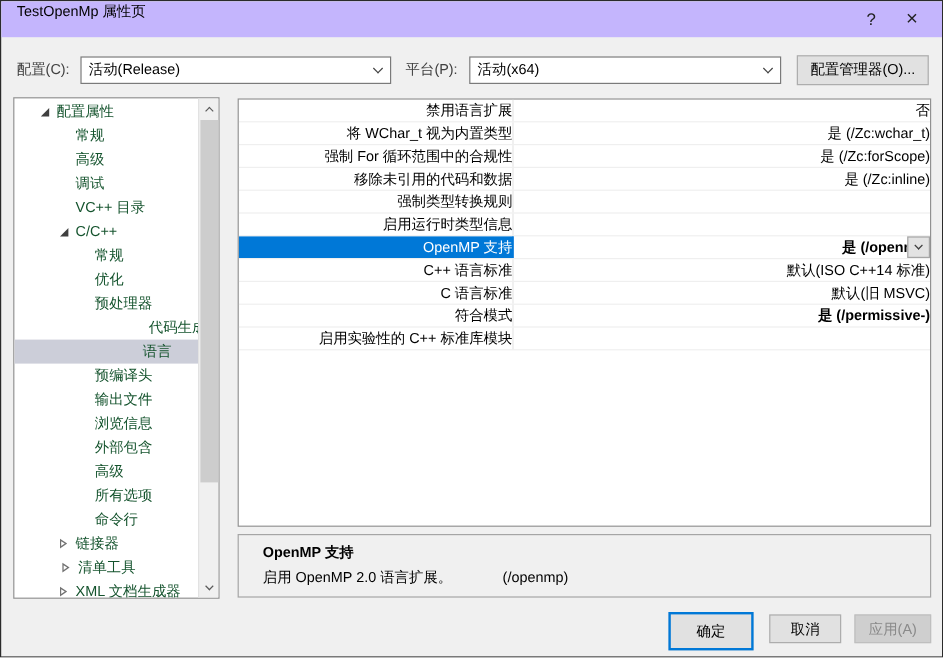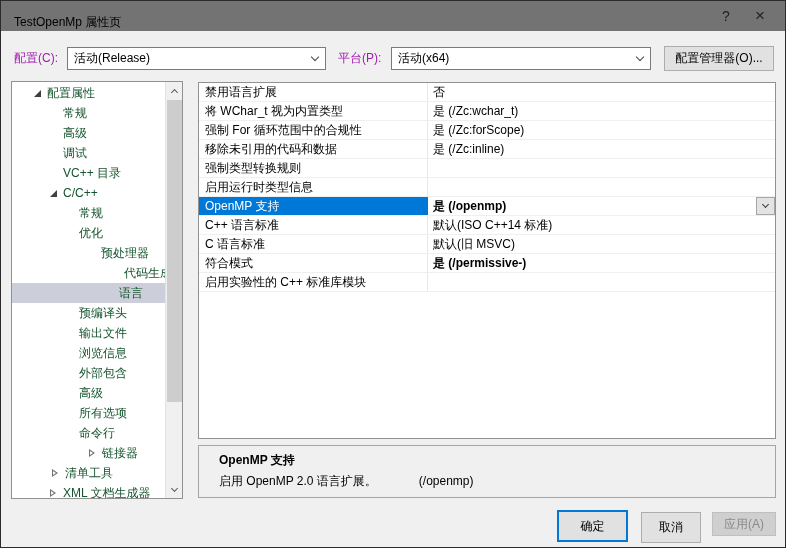--- a/index.html
+++ b/index.html
@@ -3,29 +3,29 @@
 <meta charset="utf-8">
 <style>
   * { margin:0; padding:0; box-sizing:border-box; cursor:default; }
   html,body { width:786px; height:548px; background:#ffffff; }
   body { font-family:"Liberation Sans","DejaVu Sans",sans-serif; font-size:12px; color:#1a1a1a; }
 
   .dialog { position:relative; width:786px; height:548px; background:#f0f0f0;
             border:1px solid #2b2b2b; overflow:hidden; }
 
   
-  .titlebar { position:absolute; left:0; top:0; right:0; height:30px; background:#737373;
-              display:flex; align-items:flex-end; }
+  .titlebar { position:absolute; left:0; top:0; right:0; height:30px; background:#c4b5fd;
+              display:flex; align-items:flex-start; }
   .title-text { margin-left:13px; font-size:12px; color:#000; flex:1; }
   .tb-btn { width:34px; height:30px; display:flex; align-items:center; justify-content:center;
             font-size:14px; color:#222; }
   .tb-btn.close { margin-right:8px; font-size:17px; }
 
   
-  .cfg-label { position:absolute; height:23px; line-height:23px; color:#a21caf; }
+  .cfg-label { position:absolute; height:23px; line-height:23px; color:#404040; }
   .combo { position:absolute; height:23px; background:#fff; border:1px solid #7a7a7a;
            display:flex; align-items:center; }
   .combo .txt { padding-left:6px; flex:1; color:#000; }
   .combo .chev-box { width:20px; display:flex; align-items:center; justify-content:center; }
   .chev { display:inline-block; width:6px; height:6px; border-right:1px solid #444;
           border-bottom:1px solid #444; transform:rotate(45deg); margin-top:-3px; }
   .chev.up { transform:rotate(225deg); margin-top:3px; }
   .btn { background:#e1e1e1; border:1px solid #adadad; text-align:center; color:#000;
          display:flex; align-items:center; justify-content:center; }
   .cfgmgr { position:absolute; left:663px; top:45px; width:110px; height:25px; }
@@ -50,21 +50,21 @@
   .scrollbar { position:absolute; top:0; right:0; bottom:0; width:17px; background:#f0f0f0;
                border-left:1px solid #e2e2e2; }
   .sb-btn { position:absolute; left:0; width:17px; height:17px; display:flex;
             align-items:center; justify-content:center; }
   .sb-btn .chev { width:5px; height:5px; border-color:#5a5a5a; }
   .sb-up { top:0; } .sb-down { bottom:0; }
   .sb-thumb { position:absolute; left:1px; width:15px; top:18px; height:302px; background:#cdcdcd; }
 
   
   .grid { position:absolute; left:197px; top:81px; width:578px; height:357px;
-          background:#fff; border:1px solid #919191; overflow:hidden; }
+          background:#fff; border:1px solid #919191; overflow:hidden;text-align:right; }
   .g-row { height:19px; display:flex; border-bottom:1px solid #efefef; }
   .g-name { width:229px; flex:none; line-height:18px; padding-left:6px; color:#000;
             border-right:1px solid #e7e7e7; white-space:nowrap; overflow:hidden; }
   .g-val { flex:1; line-height:18px; padding-left:5px; color:#000; position:relative;
            white-space:nowrap; }
   .g-row.selected .g-name { background:#0078d7; color:#fff; border-right-color:#0078d7; }
   .g-row.bold .g-val { font-weight:bold; }
   .val-drop { position:absolute; right:0; top:0; width:19px; height:18px; background:#e3e3e3;
               border:1px solid #a6a6a6; display:flex; align-items:center; justify-content:center; }
   .val-drop .chev { width:5px; height:5px; border-color:#3d3d3d; }
@@ -73,21 +73,21 @@
   .desc { position:absolute; left:197px; top:444px; width:578px; height:53px;
           background:#f0f0f0; border:1px solid #a5a5a5; padding:6px 10px 0 20px; }
   .desc-title { font-weight:bold; color:#000; margin-bottom:4px; }
   .desc-line { color:#000; }
   .desc-switch { margin-left:42px; }
 
   
   .ok-btn { position:absolute; left:556px; top:509px; width:71px; height:32px;
             border:2px solid #0078d7; background:#e1e1e1; display:flex; align-items:center;
             justify-content:center; color:#000; }
-  .cancel-btn { position:absolute; left:640px; top:511px; width:60px; height:31px; }
+  .cancel-btn { position:absolute; left:640px; top:511px; width:60px; height:24px; }
   .apply-btn { position:absolute; left:711px; top:511px; width:64px; height:24px;
                background:#cfcfcf; border:1px solid #bfbfbf; color:#8a8a8a; }
 </style>
 </head>
 <body>
 
 <div class="dialog">
 
   <div class="titlebar">
     <span class="title-text">TestOpenMp 属性页</span>
@@ -148,21 +148,21 @@
           <span class="tree-label">C/C++</span>
         </div>
         <div class="tree-row" style="padding-left: 50px;">
           <span class="tree-arrow-slot"></span>
           <span class="tree-label">常规</span>
         </div>
         <div class="tree-row" style="padding-left: 50px;">
           <span class="tree-arrow-slot"></span>
           <span class="tree-label">优化</span>
         </div>
-        <div class="tree-row" style="padding-left: 72px;">
+        <div class="tree-row" style="padding-left: 50px;">
           <span class="tree-arrow-slot"></span>
           <span class="tree-label">预处理器</span>
         </div>
         <div class="tree-row" style="padding-left: 50px; margin-left: 45px;">
           <span class="tree-arrow-slot"></span>
           <span class="tree-label">代码生成</span>
         </div>
         <div class="tree-row selected" style="padding-left: 50px; gap: 40px;">
           <span class="tree-arrow-slot"></span>
           <span class="tree-label">语言</span>
@@ -188,21 +188,21 @@
           <span class="tree-label">高级</span>
         </div>
         <div class="tree-row" style="padding-left: 50px;">
           <span class="tree-arrow-slot"></span>
           <span class="tree-label">所有选项</span>
         </div>
         <div class="tree-row" style="padding-left: 50px;">
           <span class="tree-arrow-slot"></span>
           <span class="tree-label">命令行</span>
         </div>
-        <div class="tree-row" style="padding-left: 34px; margin-left: 39px;">
+        <div class="tree-row" style="padding-left: 34px;">
           <span class="tree-arrow-slot">
             <span class="tri-col"></span>
           </span>
           <span class="tree-label">链接器</span>
         </div>
         <div class="tree-row" style="padding-left: 36px;">
           <span class="tree-arrow-slot">
             <span class="tri-col"></span>
           </span>
           <span class="tree-label">清单工具</span>

